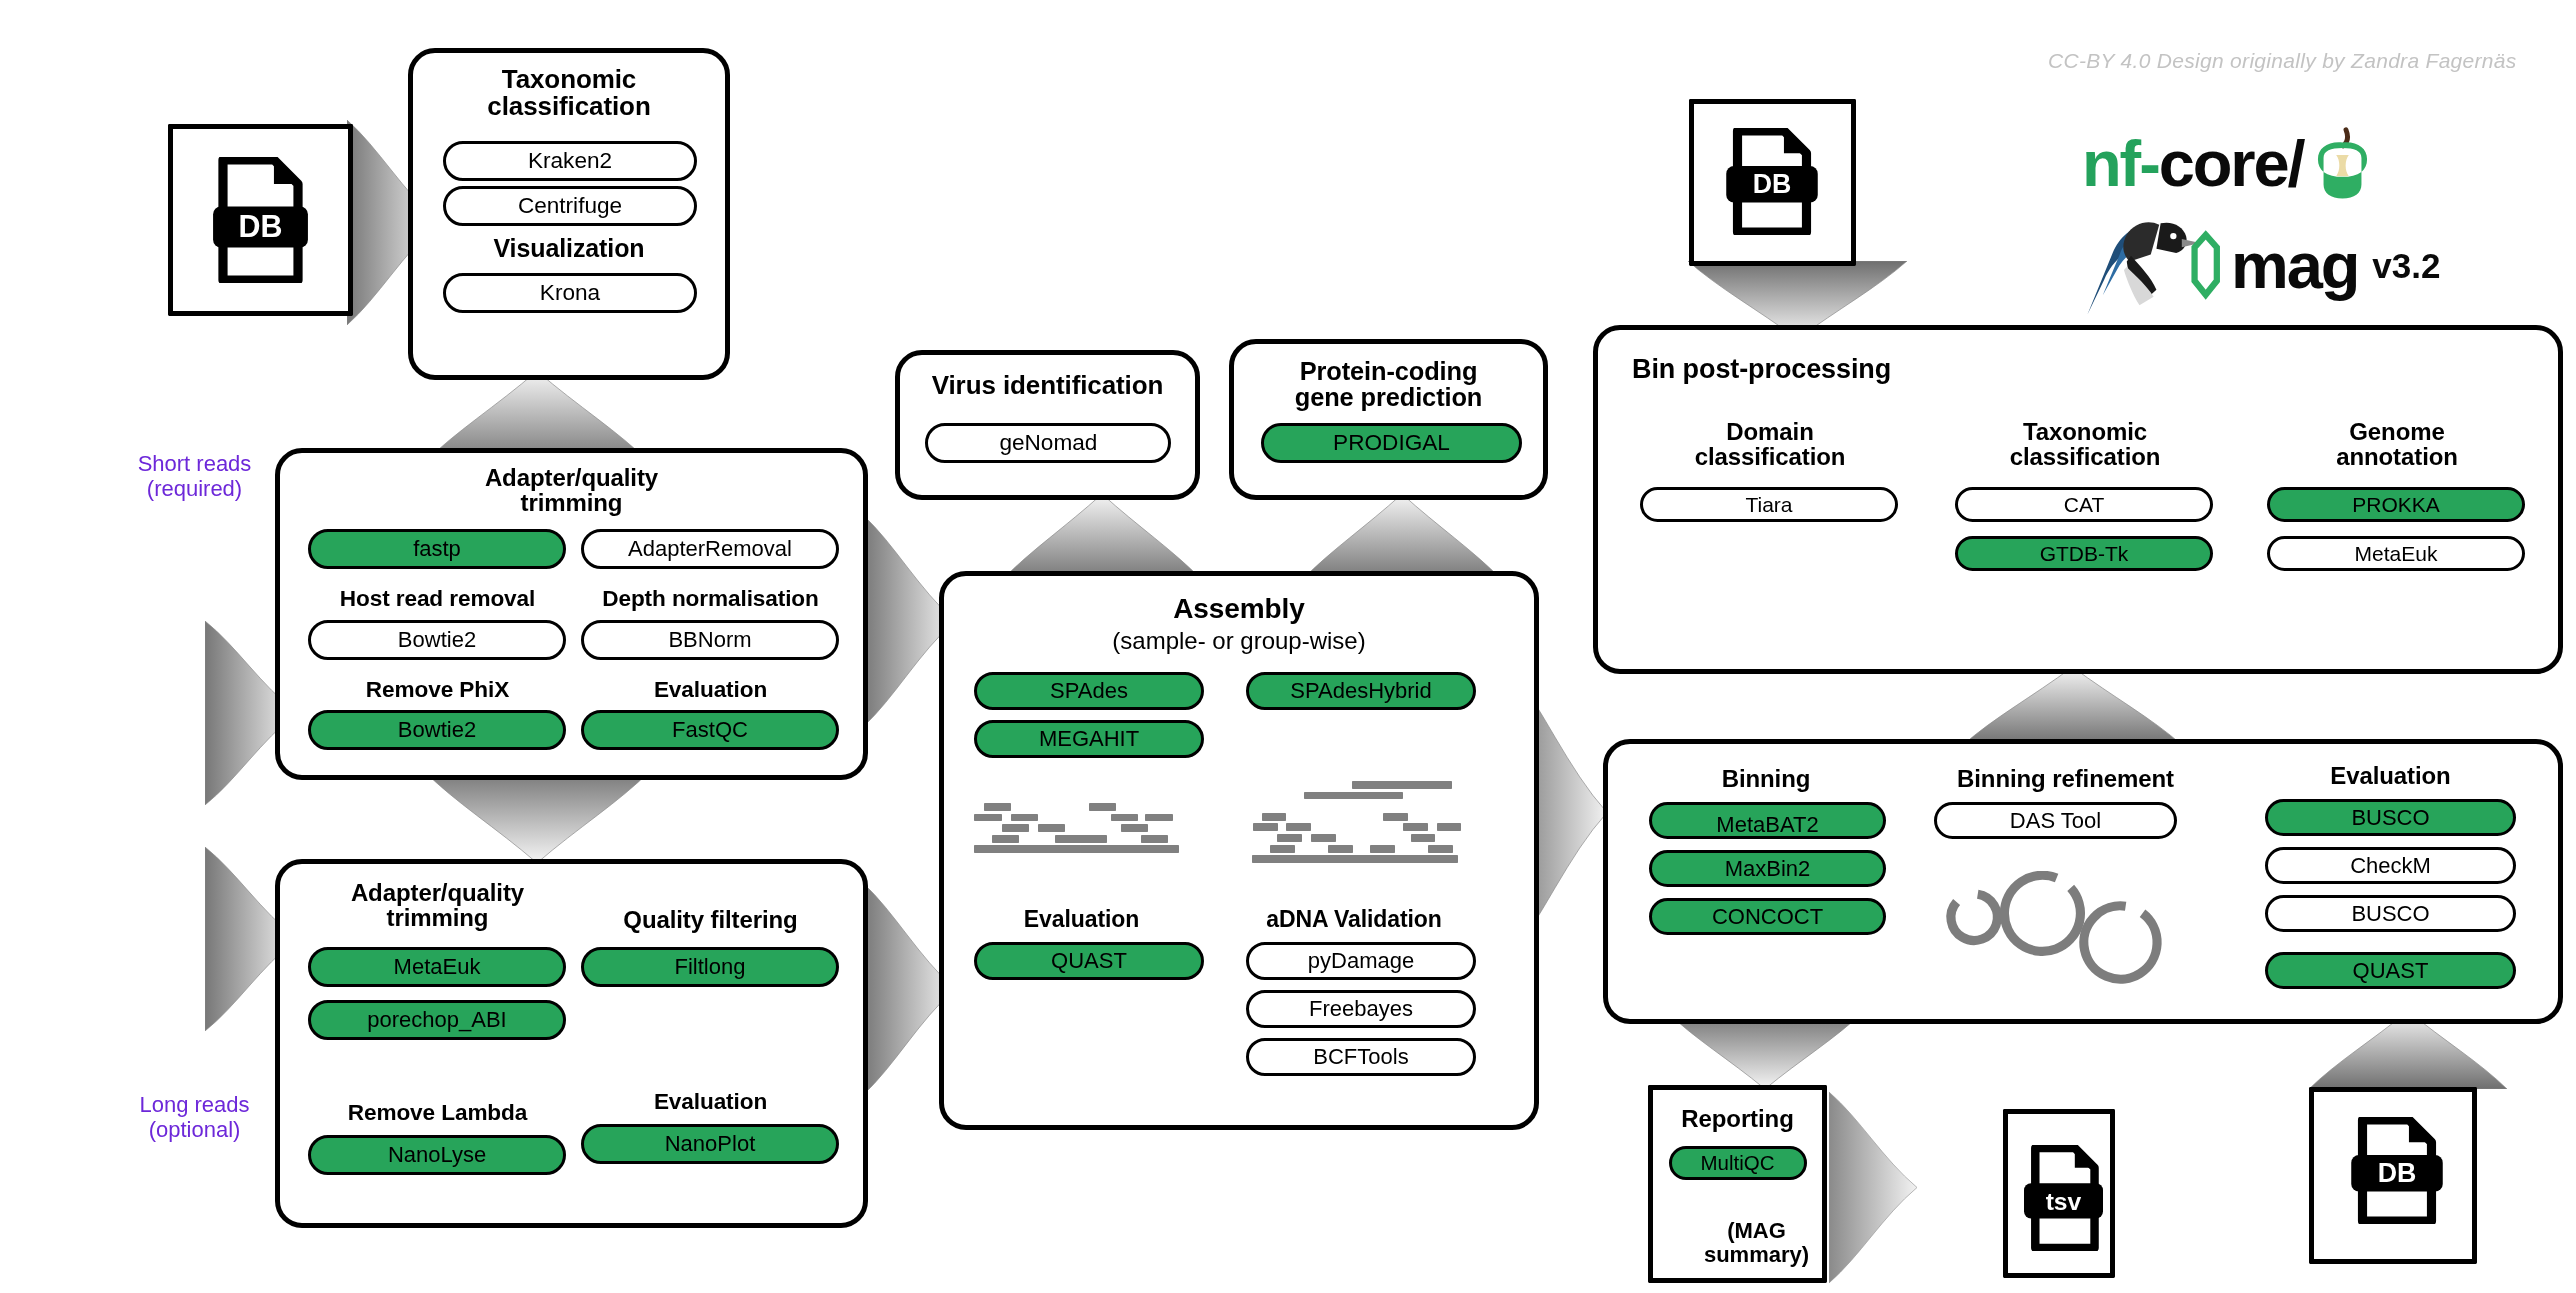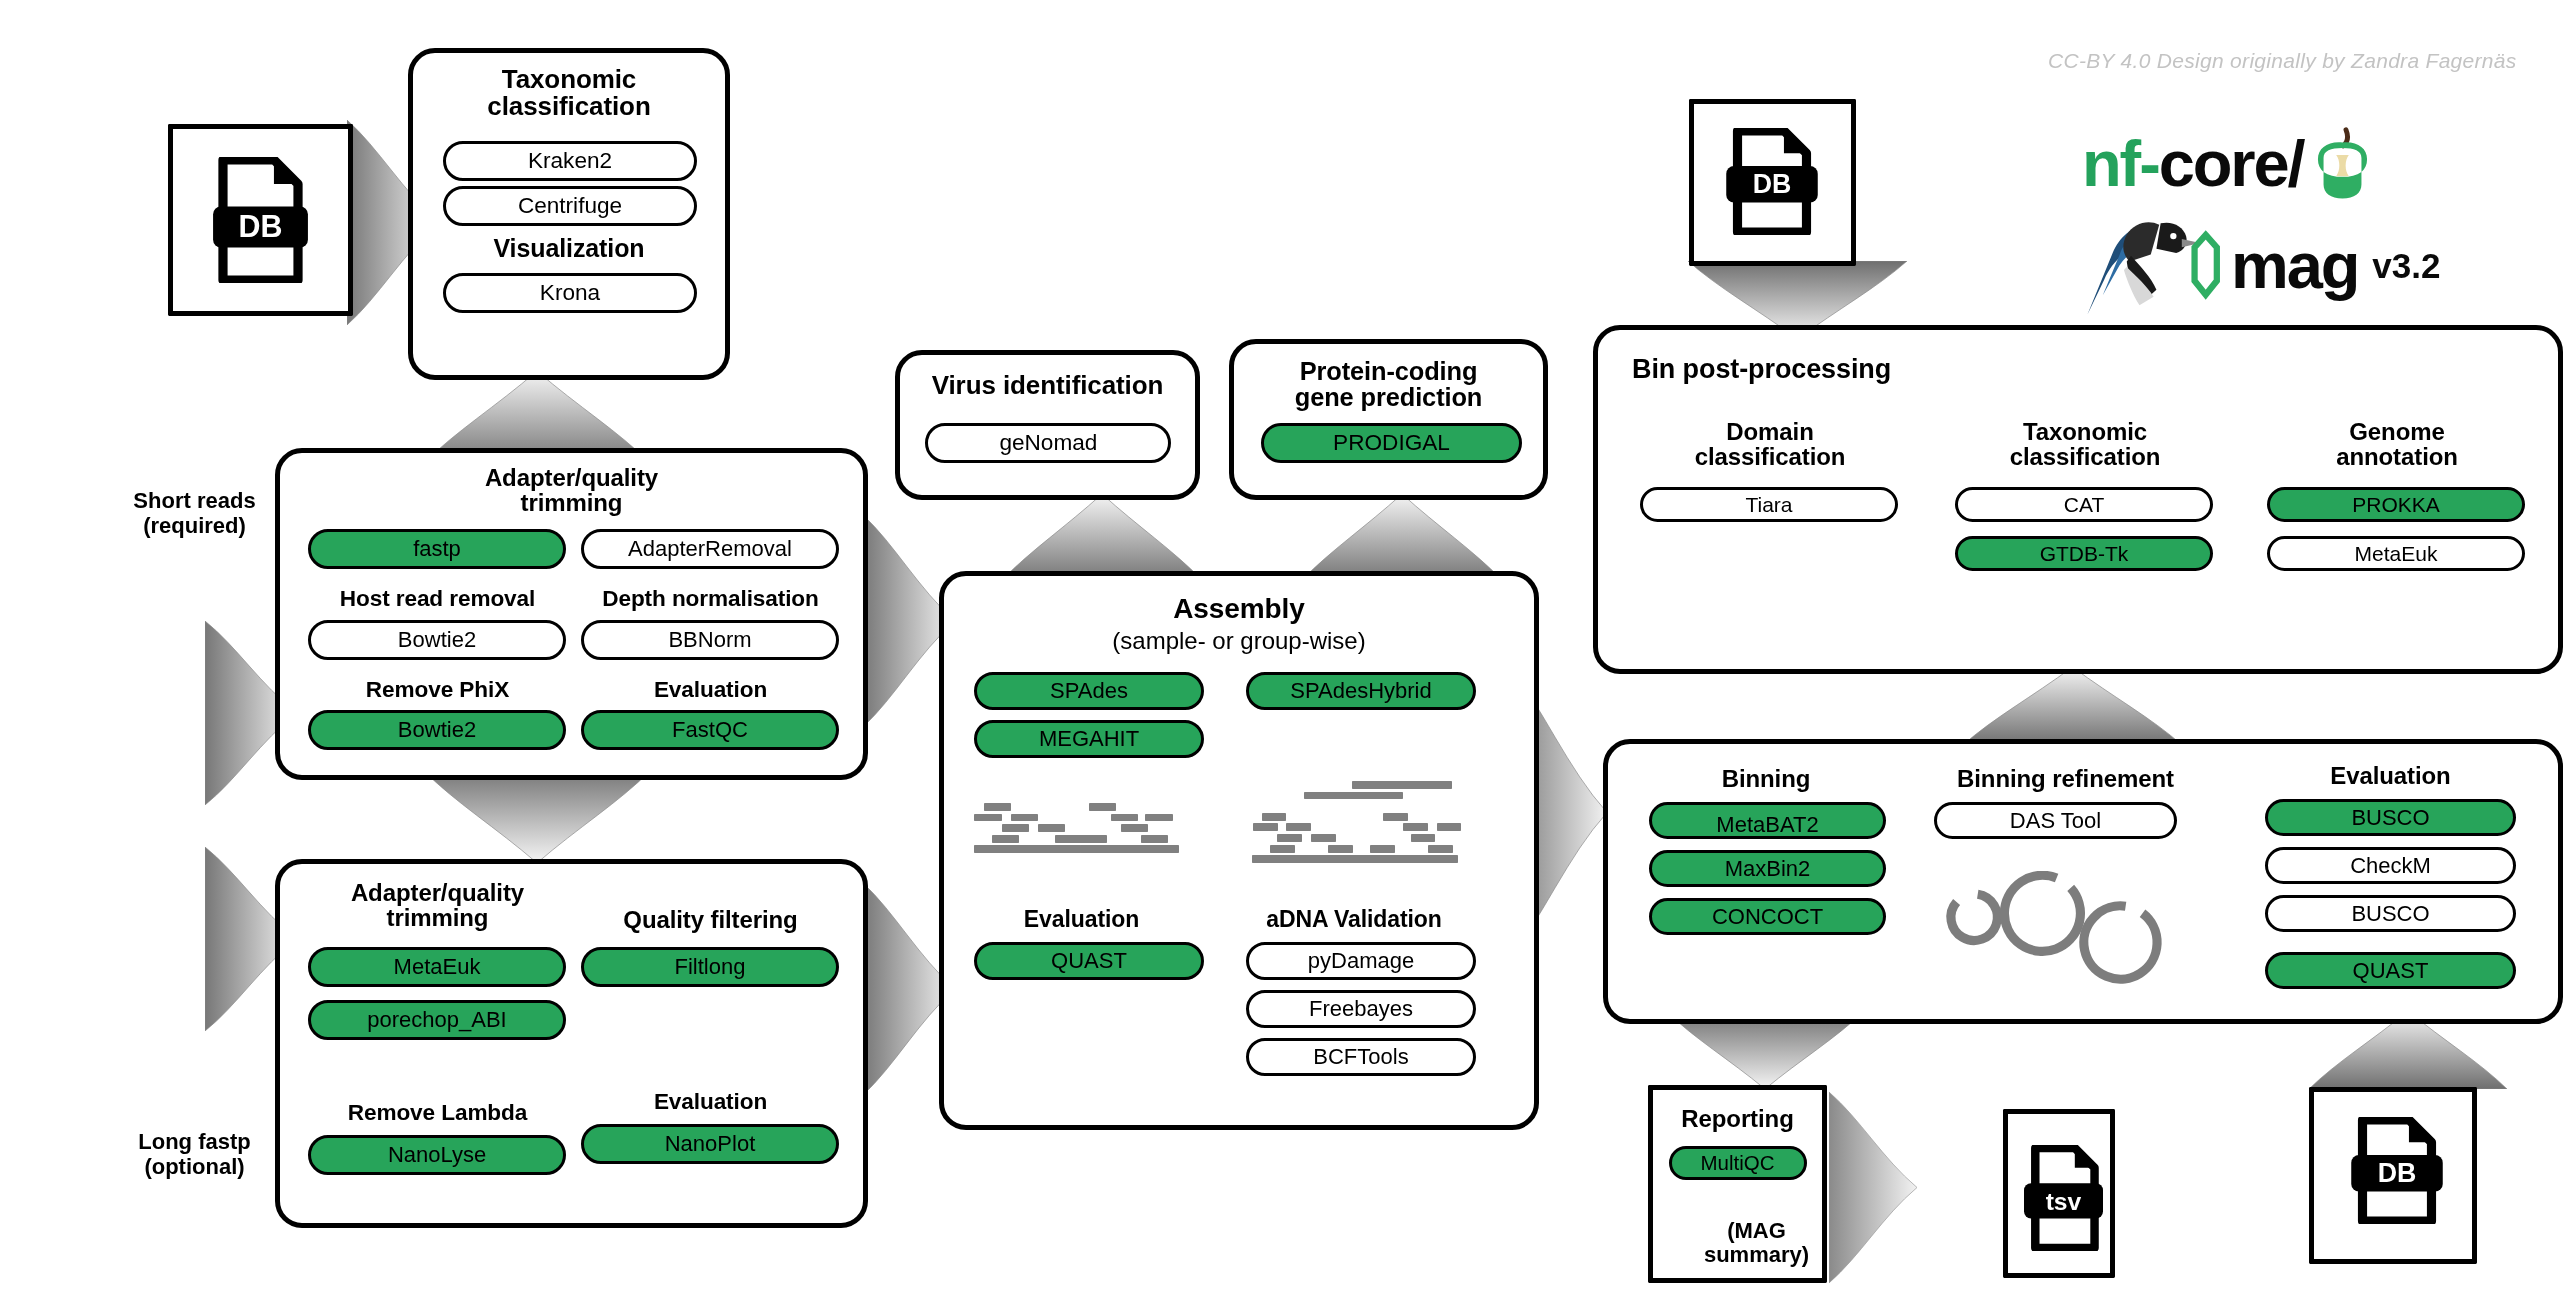--- a/index.html
+++ b/index.html
@@ -20,22 +20,22 @@
 
   .hdr{ 
     position:absolute;text-align:center;font-weight:700;color:#000;
     line-height:1.04;letter-spacing:-0.1px;white-space:pre-line;
   }
   .subnote{
     position:absolute;text-align:center;font-weight:700;color:#000;
     line-height:1.1;white-space:pre-line;
   }
   .sidelabel{
-    position:absolute;text-align:center;font-weight:700;color:#000000;
-    line-height:1.12;white-space:pre-line;z-index:7;margin-top:37px;
+    position:absolute;text-align:center;font-weight:400;color:#6d28d9;
+    line-height:1.12;white-space:pre-line;z-index:7;
   }
 
   .pill{
     position:absolute;box-sizing:border-box;
     border:3.5px solid #000;border-radius:705px;background:#fff;
     display:flex;align-items:center;justify-content:center;
     color:#000;text-align:center;line-height:1;
     z-index:6;
   }
   .pill.green{background:#27a45a;}
@@ -260,21 +260,21 @@
         <path d="M86,4 L120,38 H86 Z" fill="#000"></path>
         <rect x="0" y="70" width="134" height="58" rx="11" fill="#000"></rect>
         <text x="67" y="113" font-family="Liberation Sans, sans-serif" font-size="43" font-weight="700" fill="#fff" text-anchor="middle">DB</text>
       </svg>
     </div>
   </div>
 
 
   <div class="sidelabel" style="left:106px;top:452px;width:177px;font-size:22px;">Short reads
 (required)</div>
-  <div class="sidelabel" style="left:106px;top:1093px;width:177px;font-size:22px;">Long fastp
+  <div class="sidelabel" style="left:106px;top:1093px;width:177px;font-size:22px;">Long reads
 (optional)</div>
 
   <div class="rbox" style="left:408px;top:48px;width:322px;height:332px;">
     <div class="hdr" style="left:0;top:12.7px;width:100%;font-size:26px;">Taxonomic
 classification</div>
     <div class="pill" style="left:30px;top:88px;width:254px;height:40px;font-size:22.6px;">
       <span>Kraken2</span>
     </div>
     <div class="pill" style="left:30px;top:133px;width:254px;height:40px;font-size:22.6px;">
       <span>Centrifuge</span>

